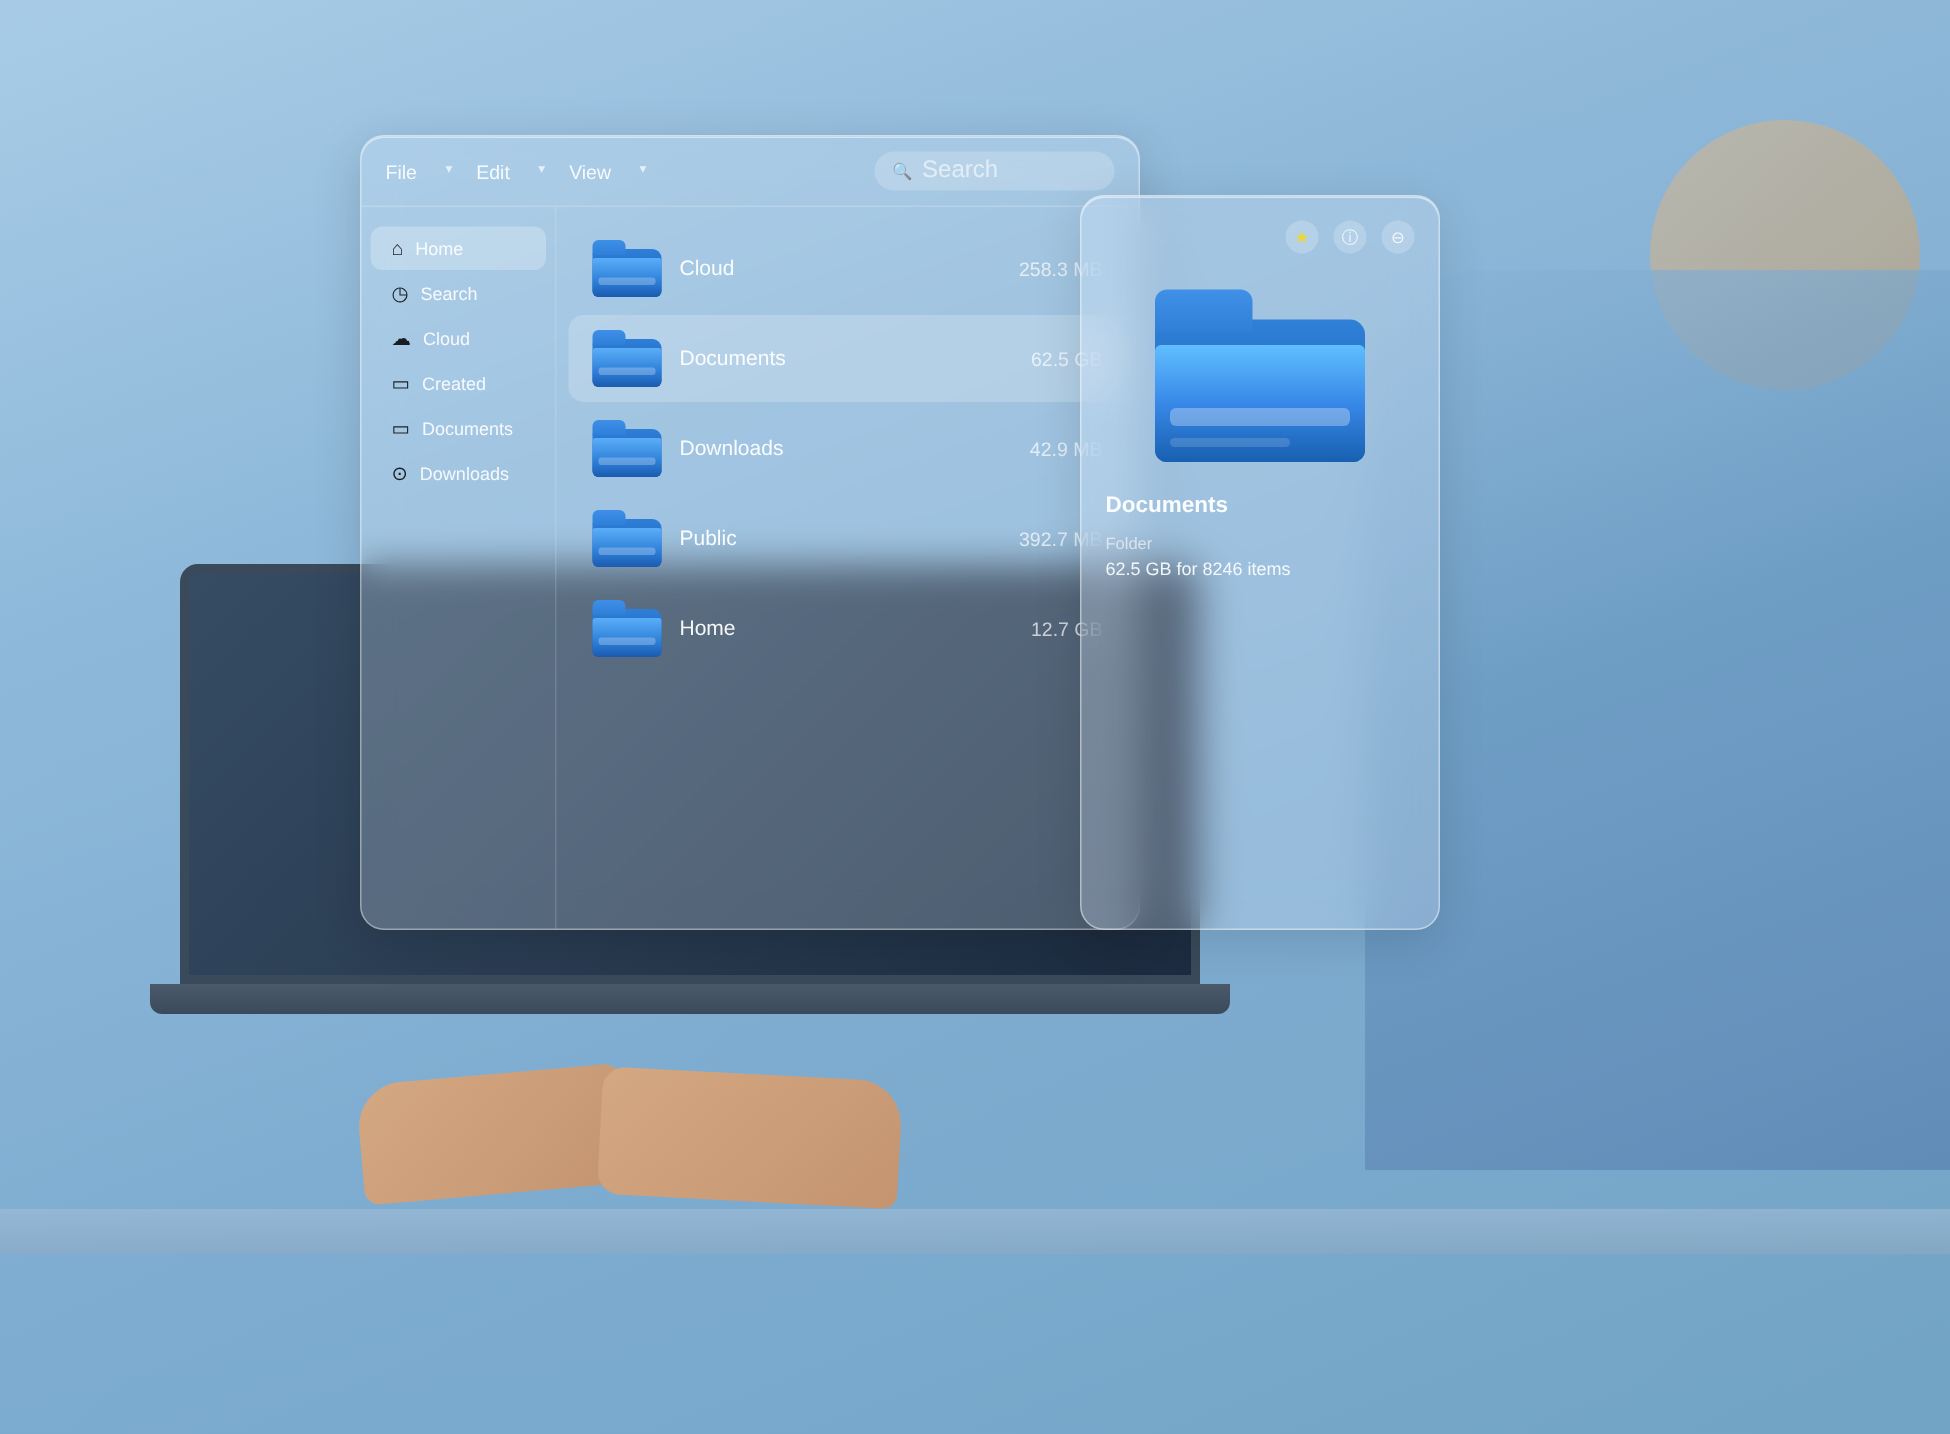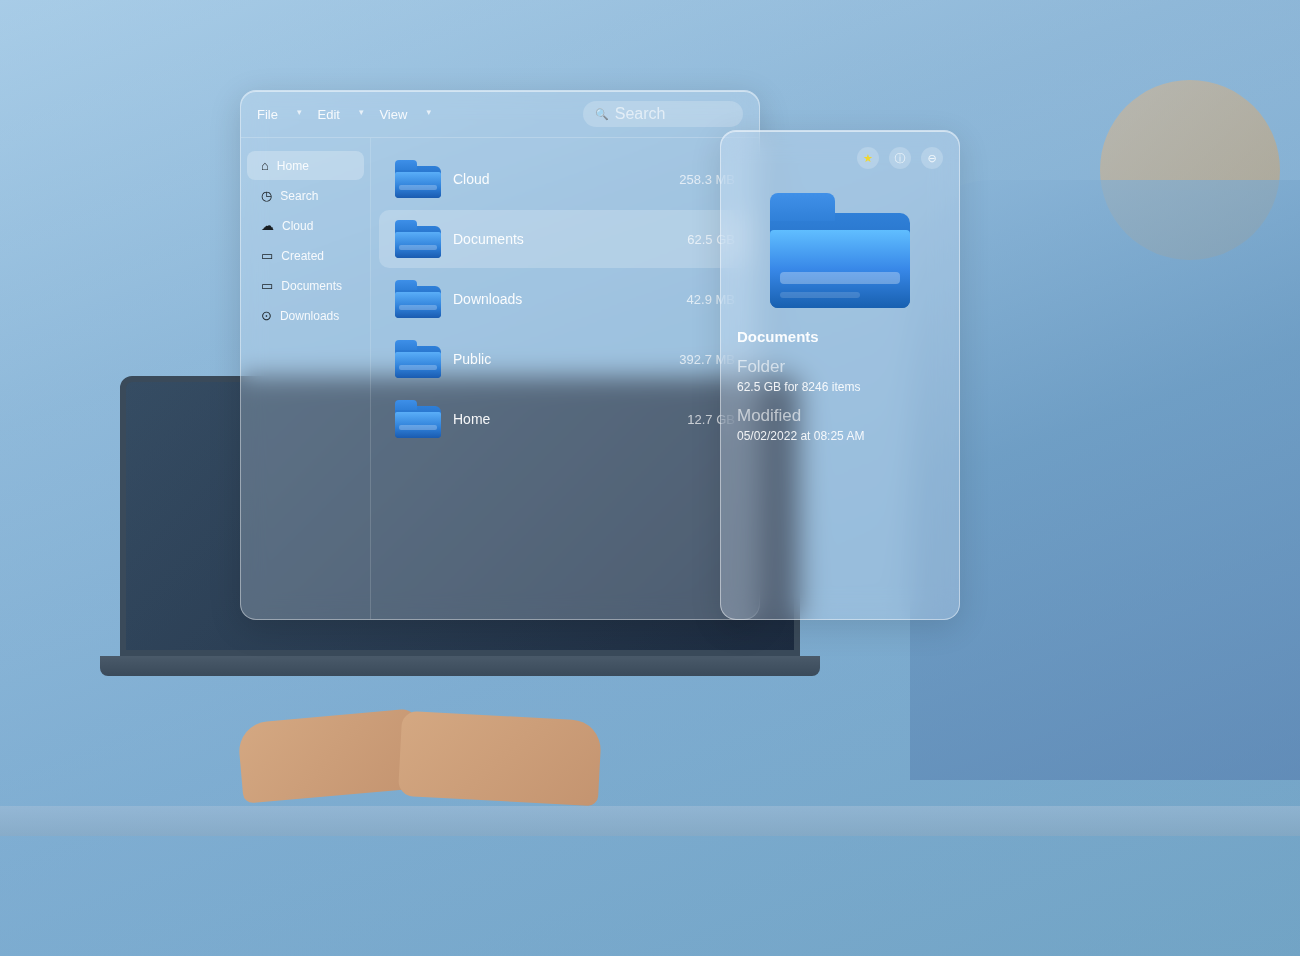--- a/index.html
+++ b/index.html
@@ -384,21 +384,21 @@
       font-weight: 600;
       color: rgba(255,255,255,0.95);
       margin-bottom: 12px;
     }
 
     .info-row {
       margin-bottom: 10px;
     }
 
     .info-label {
-      font-size: 17px;
+      font-size: 11px;
       color: rgba(255,255,255,0.6);
       margin-bottom: 2px;
     }
 
     .info-value {
       font-size: 12px;
       color: rgba(255,255,255,0.9);
       line-height: 1.4;
     }
 
@@ -616,18 +616,14 @@
 
   <div class="info-details">
     <div class="info-title">Documents</div>
 
     <div class="info-row">
       <div class="info-label">Folder</div>
       <div class="info-value">62.5 GB for 8246 items</div>
     </div>
 
 
-    <div class="info-row">
-      <div class="info-label">Modified</div>
-      <div class="info-value">05/02/2022 at 08:25 AM</div>
-    </div>
   </div>
 </div>
 
 </body></html>

